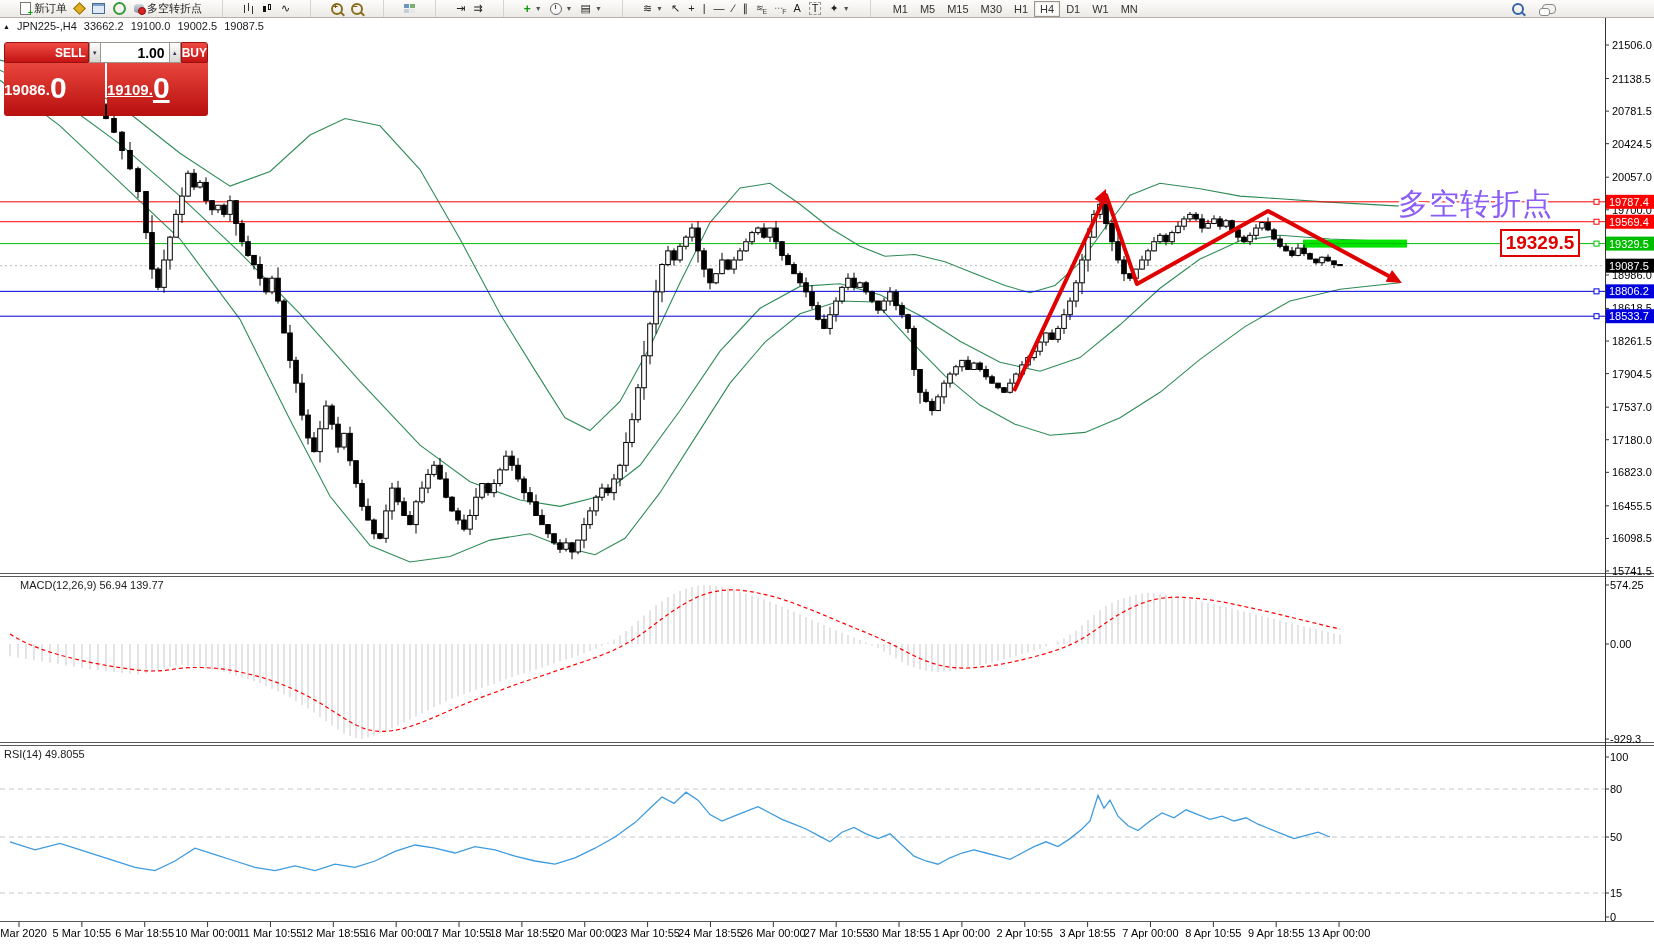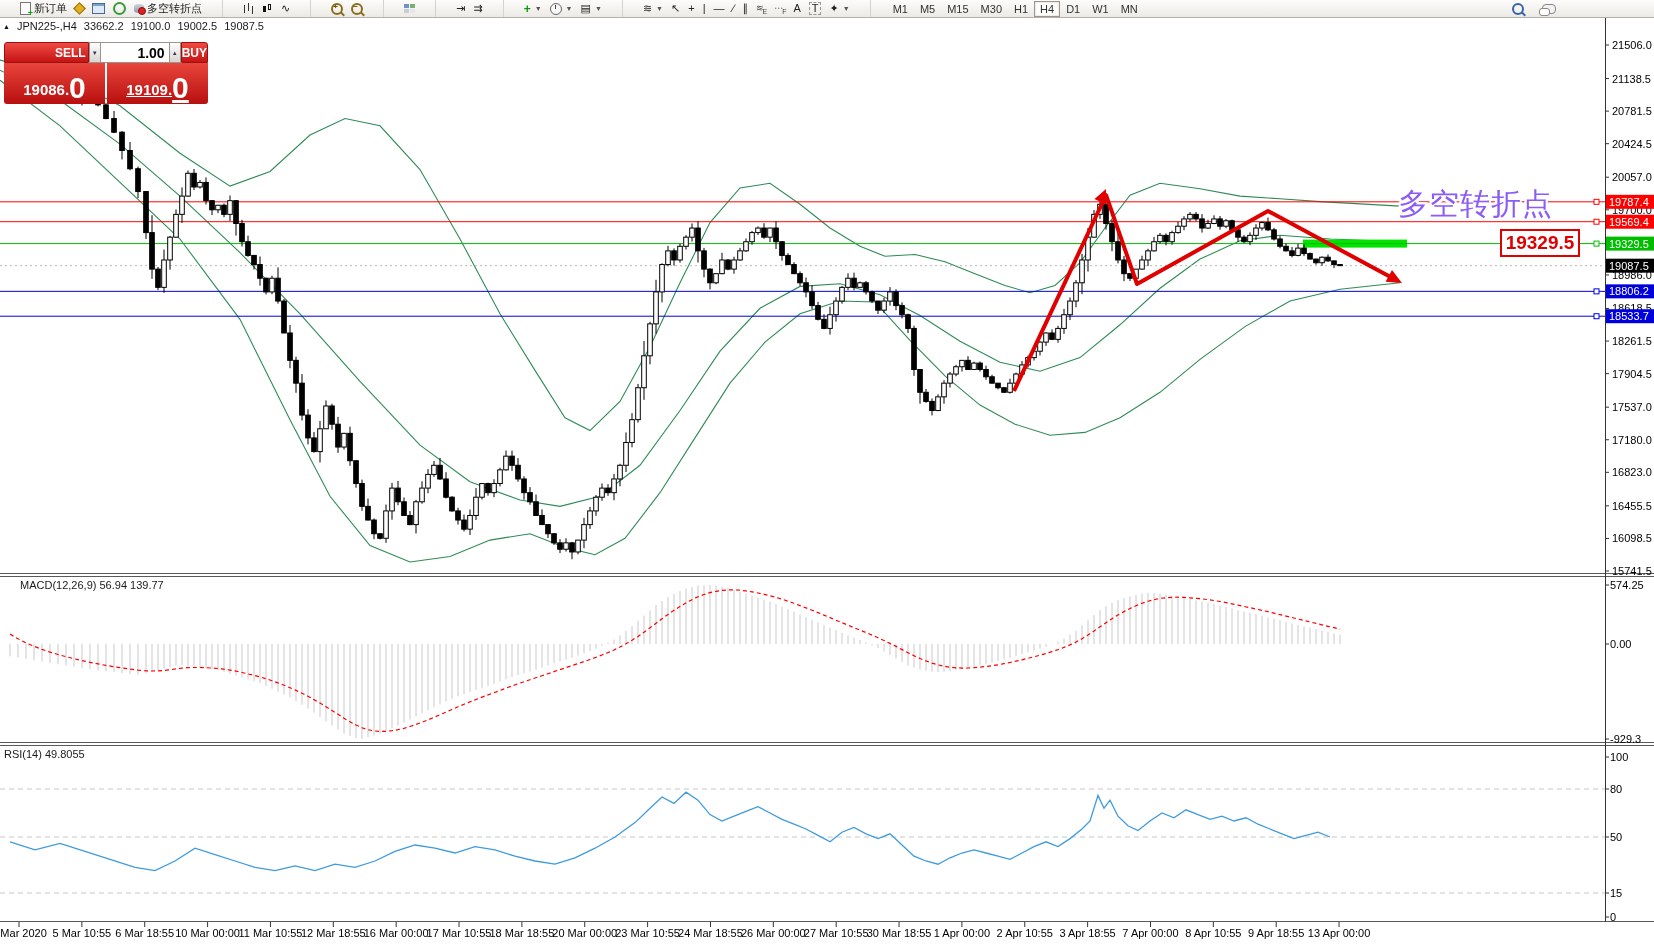--- a/index.html
+++ b/index.html
@@ -59,21 +59,21 @@
   .btn-red{background:linear-gradient(#ee4a42,#c41414);color:#fff;font-weight:bold;font-size:12px;
      display:flex;align-items:center;justify-content:center;border:1px solid #9c1010;}
   .sell-btn{width:52px;border-radius:3px 0 0 0;padding-left:48px;}
   .buy-btn{flex:1;border-radius:0 3px 0 0;}
   .spin{width:15px;background:linear-gradient(#fdfdfd,#d8d6d2);border:1px solid #9a968f;font-size:6px;
      display:flex;align-items:center;justify-content:center;color:#335;}
   .vol{width:64px;border:1px solid #9a968f;border-left:none;border-right:none;font-size:14px;font-weight:bold;
      text-align:right;padding:0 4px 0 0;font-family:"Liberation Sans",sans-serif;}
   .ocw-row2{display:flex;gap:2px;margin-top:0px;}
   .pp{flex:1;height:39px;background:linear-gradient(#e8453c,#b80f0f);color:#fff;display:flex;
-     align-items:flex-end;justify-content:center;padding-bottom:2px;}
+     align-items:flex-end;justify-content:flex-start;padding-bottom:14px;}
   .pp .sm{font-size:15px;font-weight:bold;line-height:24px;}
   .pp .big{font-size:30px;font-weight:bold;line-height:28px;}
   .pp-l{border-radius:0 0 0 3px;}
   .pp-r{border-radius:0 0 3px 0;text-decoration:underline;}
   
   .ind-label{position:absolute;left:4px;z-index:2;font-size:11px;color:#1a1a1a;}
   
   .turning{position:absolute;left:1398px;top:184px;z-index:2;font-size:30px;font-weight:normal;color:#8b5cf6;
      letter-spacing:1px;white-space:nowrap;
      text-shadow:-2px -2px 0 #fff,2px -2px 0 #fff,-2px 2px 0 #fff,2px 2px 0 #fff,0 2px 0 #fff,0 -2px 0 #fff,2px 0 0 #fff,-2px 0 0 #fff;}

